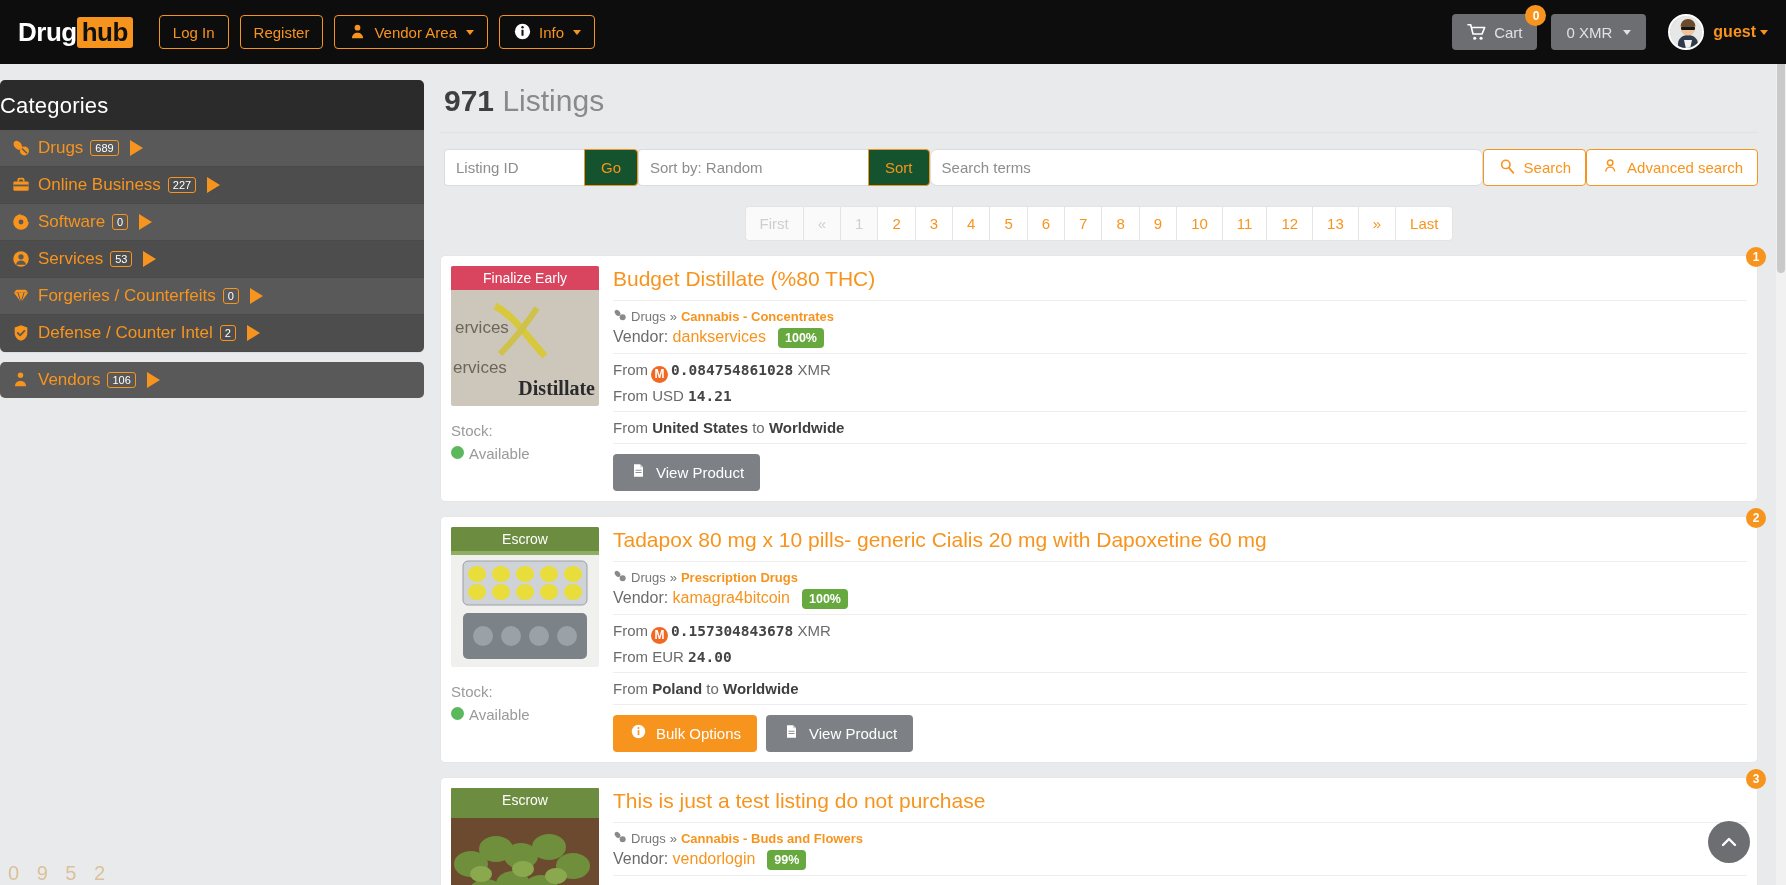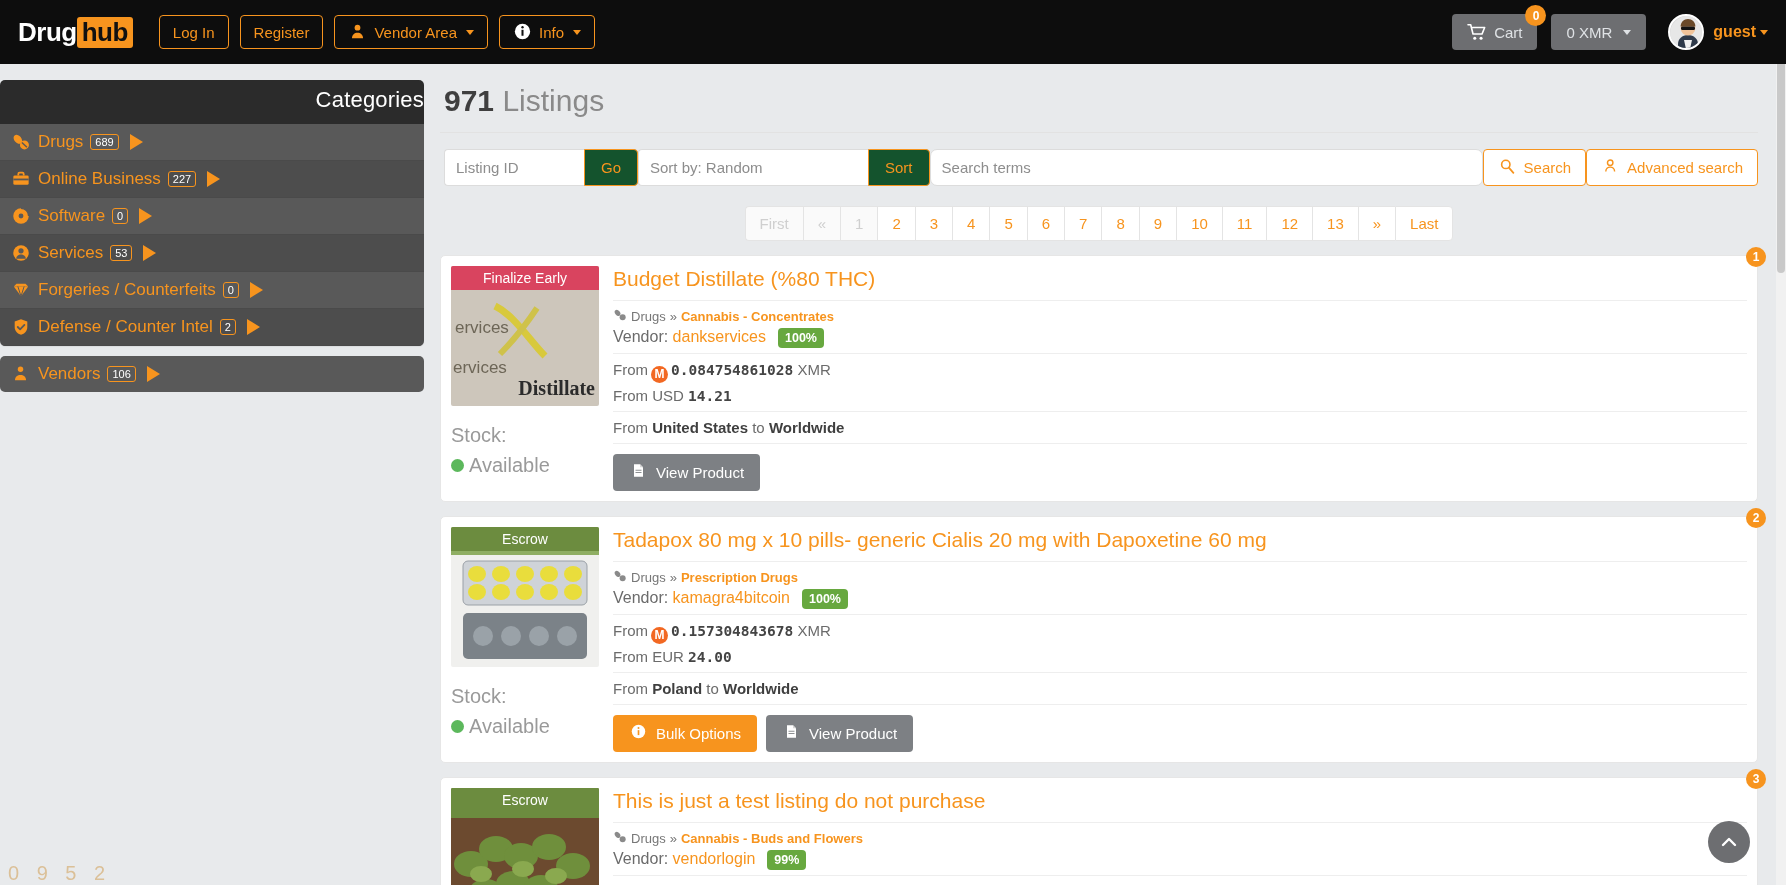--- a/index.html
+++ b/index.html
@@ -49,22 +49,22 @@
   .userlabel .caret{ display:inline-block; border-top:5px solid #f7941e; border-left:4px solid transparent; border-right:4px solid transparent; width:0;height:0; margin-left:4px; vertical-align:middle;}
 
   
   .page{ display:flex; height:833px; }
   .sidebar{ width:440px; padding:16px 16px 0 0; flex:none;}
   .content{ flex:1; padding:0 28px 0 0; overflow:hidden; position:relative;}
 
   
   .catpanel{ border-radius:5px; overflow:hidden; box-shadow:0 1px 1px rgba(0,0,0,.06); }
   .cathead{
-    background:#2b2b2b; color:#fff; text-align:right; font-size:22px;
-    padding:7px 0 11px; letter-spacing:.2px;
+    background:#2b2b2b; color:#fff; text-align:left; font-size:22px;
+    padding:13px 0 11px; letter-spacing:.2px;
   }
   .catitem{
     background:#595959; display:flex; align-items:center; gap:7px;
     padding:8px 12px; color:#f7941e; font-size:17px; cursor:pointer;
     border-bottom:1px solid #4a4a4a;
   }
   .catitem.alt{ background:#4d4d4d; }
   .count{
     border:1px solid #f7941e; color:#fff; font-size:11px; border-radius:3px;
     padding:1px 4px; line-height:1.1; min-width:16px; text-align:center;
@@ -120,21 +120,21 @@
     display:flex;align-items:center;justify-content:center;
   }
   .thumbcol{ width:148px; flex:none; margin-right:14px; display:flex; flex-direction:column;}
   .thumb{ width:148px; height:140px; position:relative; overflow:hidden; border-radius:2px;}
   .badge{
     position:absolute; top:0; left:0; right:0; color:#fff; text-align:center;
     font-size:14px; padding:4px 0; background:rgba(0,0,0,.35);
   }
   .badge.fe{ background:#d9445f; }
   .badge.esc{ background:#6c8c3f; }
-  .stock{ margin-top:14px; color:#9a9a9a; font-size:20px; line-height:1.5;}
+  .stock{ margin-top:14px; color:#9a9a9a; font-size:15px; line-height:1.5;}
   .dot{ display:inline-block;width:13px;height:13px;border-radius:50%;background:#5cb85c; margin-right:5px;}
 
   .info{ flex:1; min-width:0;}
   .ltitle{ color:#f7941e; font-size:21px; padding:1px 0 9px; border-bottom:1px solid #eee; font-weight:400;}
   .row{ padding:7px 0; border-bottom:1px solid #eee; color:#6b6b6b; font-size:15px;}
   .crumb{ font-size:13px; color:#777; display:flex; align-items:center; gap:4px;}
   .crumb a{ color:#f7941e; font-weight:bold; text-decoration:none;}
   .vend{ font-size:16px; color:#6b6b6b; margin-top:3px;}
   .vend a{ color:#f7941e; text-decoration:none;}
   .pct{ background:#67a83f; color:#fff; font-size:12.5px; font-weight:bold; border-radius:4px; padding:3px 7px; margin-left:12px;}

